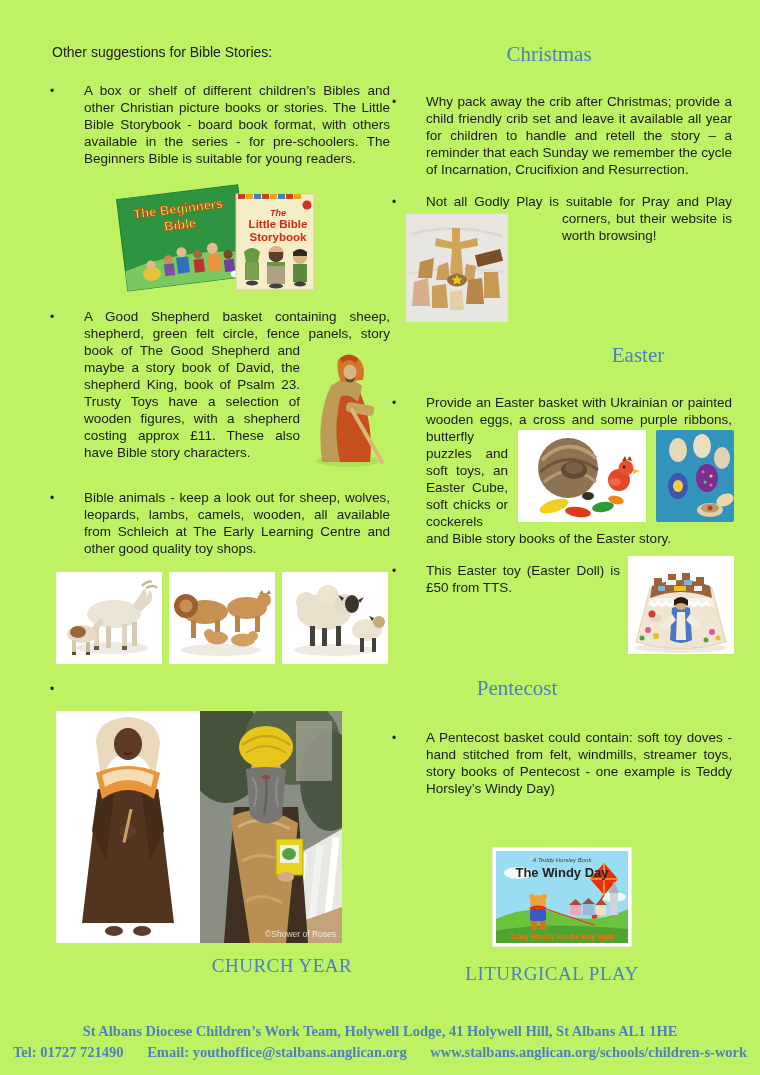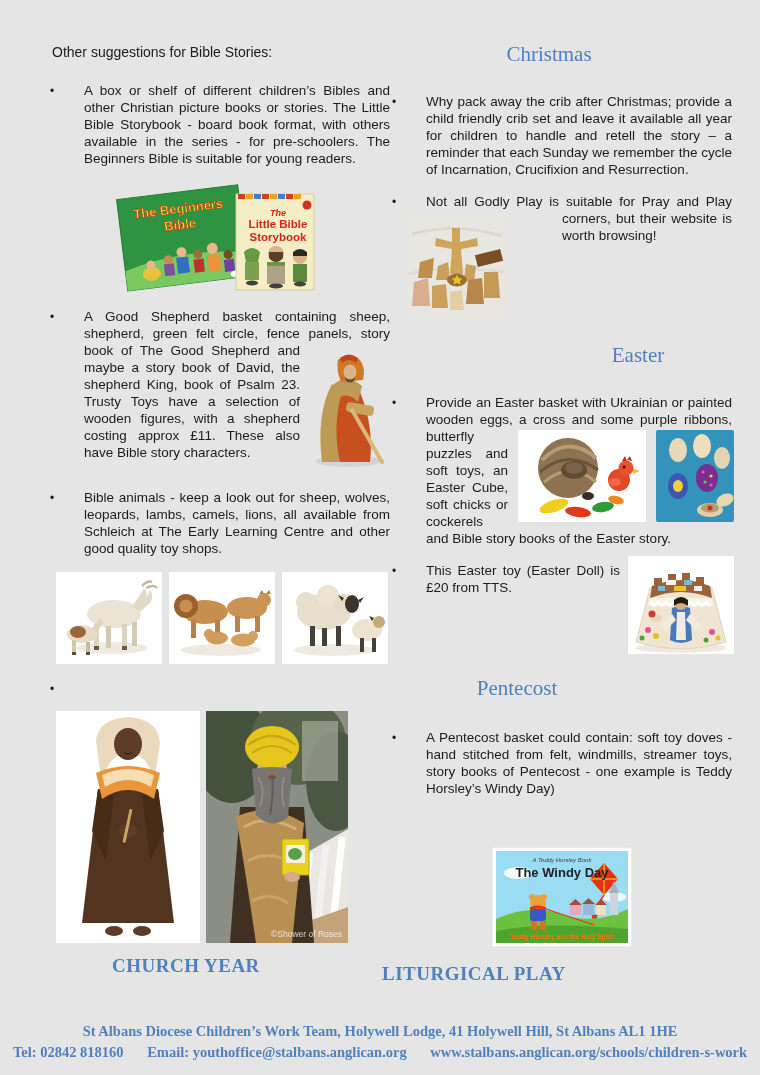--- a/index.html
+++ b/index.html
@@ -1,40 +1,40 @@
 <!DOCTYPE html>
 <html><head>
 <meta charset="utf-8">
 <style>
   html,body { margin:0; padding:0; background:#ffffff; }
-  .page { position:relative; width:760px; height:1075px; background:#e5e5e5; overflow:hidden;
+  .page { position:relative; width:760px; height:1075px; background:#bef264; overflow:hidden;
           font-family:"Liberation Sans", sans-serif; color:#1b1b1b; }
   .cols { display:flex; padding:40px 28px 0 50px; }
   .col { width:340px; }
   .col + .col { margin-left:2px; }
 
   .intro { font-size:14px; margin:4px 0 22px 2px; }
 
   .bullet { display:flex; margin-bottom:15px; }
   .bm { flex:0 0 34px; width:34px; font-size:12px; padding-top:2px; }
   .btxt { flex:1; text-align:justify; font-size:13.5px; line-height:17px; }
 
   .sec-heading { font-family:"Liberation Serif", serif; font-weight:normal; color:#4F81BD;
                  font-size:21px; text-align:center; position:relative; }
   .h-christmas { left:-13px; margin:2px 0 26px 0; }
   .h-easter   { left:76px;  margin:8px 0 26px 0; }
   .h-pentecost{ left:-45px; margin:16px 0 28px 0; }
-  .cap-heading { font-family:"Liberation Serif", serif; font-weight:bold; color:#4F81BD;
-                 font-size:19px; letter-spacing:.5px; position:relative; }
+  .cap-heading { font-family:"Liberation Serif", serif; font-weight:normal; color:#4F81BD;
+                 font-size:19px; letter-spacing:.5px; text-align:center; position:relative; }
   .cap-church { left:62px; margin-top:10px; }
   .cap-liturgical { left:-10px; }
 
   .books-row { position:relative; height:110px; margin:2px 0 16px 62px; width:210px; }
   .animals-row { display:flex; gap:7px; margin:2px 0 16px 6px; }
-  .children-row { display:flex; gap:6px; margin:10px 0 12px 6px;align-items:center; }
+  .children-row { display:flex; gap:0; margin:10px 0 12px 6px;align-items:center; }
   .windy-wrap { width:140px; margin:50px auto 12px auto; }
   .shep-float { float:right; margin:2px -2px 2px 8px; }
   .nativity-float { float:left; margin:4px 54px 2px -20px; }
   .easterimgs-float { float:right; margin:2px -2px 8px 10px; white-space:nowrap; }
   .easterimgs-float svg { vertical-align:top; }
   .eggs-gap { display:inline-block; width:10px; }
   .doll-float { float:right; margin:-6px -2px 2px 8px; }
 
   .footer { position:absolute; left:0; right:0; bottom:12px; text-align:center;
             font-family:"Liberation Serif", serif; font-weight:bold; color:#4F81BD;
@@ -130,21 +130,21 @@
             <path d="M32,14 Q41,7 50,14 L48,19 Q41,13 34,19 Z" fill="#c04818"></path>
             <ellipse cx="42" cy="28" rx="6.5" ry="7.5" fill="#d8b488"></ellipse>
             <path d="M37,33 Q42,38 47,33 L46,37 Q42,40 38,37 Z" fill="#6a5038"></path>
           </svg></span><span>book of The Good Shepherd and maybe a story book of David, the shepherd King, book of Psalm 23. Trusty Toys have a selection of wooden figures, with a shepherd costing approx £11. These also have Bible story characters.</span>
         </div>
       </div>
 
       <div class="bullet">
         <span class="bm">•</span>
         <div class="btxt">
-          <span>Bible animals - keep a look out for sheep, wolves, leopards, lambs, camels, lions, all available from Schleich at The Early Learning Centre and other good quality toy shops.</span>
+          <span>Bible animals - keep a look out for sheep, wolves, leopards, lambs, camels, wooden, all available from Schleich at The Early Learning Centre and other good quality toy shops.</span>
         </div>
       </div>
 
       <div class="animals-row">
         <svg width="106" height="92" viewBox="0 0 106 92">
           <rect width="106" height="92" fill="#ffffff"></rect>
           <ellipse cx="56" cy="76" rx="36" ry="6" fill="#eeeae2"></ellipse>
           <ellipse cx="58" cy="42" rx="27" ry="14" fill="#eae4d4"></ellipse>
           <path d="M76,34 Q84,24 88,16 Q92,20 90,26 L94,18 Q98,22 95,30 L84,40 Z" fill="#e2dac6"></path>
           <path d="M86,14 Q92,8 96,10" stroke="#c8b89a" stroke-width="2.5" fill="none"></path>
@@ -367,21 +367,21 @@
             <circle cx="53" cy="48" r="6" fill="#d8ac80"></circle>
             <path d="M46,44 Q53,38 60,44 L60,50 Q53,44 46,50 Z" fill="#241c14"></path>
             <circle cx="20" cy="74" r="3" fill="#e05898"></circle>
                 <circle cx="28" cy="80" r="3" fill="#e8c020"></circle>
             <circle cx="14" cy="82" r="2.5" fill="#50a040"></circle>
                 <circle cx="84" cy="76" r="3" fill="#e05898"></circle>
             <circle cx="90" cy="82" r="2.5" fill="#e8c020"></circle>
                 <circle cx="78" cy="84" r="2.5" fill="#50a040"></circle>
             <ellipse cx="28" cy="62" rx="6" ry="4" fill="#e4d8c0"></ellipse>
             <circle cx="24" cy="58" r="3.5" fill="#c84030"></circle>
-          </svg></span><span>This Easter toy (Easter Doll) is £20 from TTS.</span>
+          </svg></span><span>This Easter toy (Easter Doll) is £50 from TTS.</span>
         </div>
       </div>
 
       <div class="sec-heading h-pentecost">Pentecost</div>
 
       <div class="bullet">
         <span class="bm">•</span>
         <div class="btxt">
           <span>A Pentecost basket could contain: soft toy doves - hand stitched from felt, windmills, streamer toys, story books of Pentecost - one example is Teddy Horsley’s Windy Day)</span>
         </div>
@@ -423,18 +423,18 @@
         </svg>
       </div>
 
       <div class="cap-heading cap-liturgical">LITURGICAL PLAY</div>
     </div>
   </div>
 
   <div class="footer">
     <div>St Albans Diocese Children’s Work Team, Holywell Lodge, 41 Holywell Hill, St Albans AL1 1HE</div>
     <div>
-      <span class="seg">Tel: 02842 818160</span>
+      <span class="seg">Tel: 01727 721490</span>
       <span class="seg">Email: youthoffice@stalbans.anglican.org</span>
       <span class="seg">www.stalbans.anglican.org/schools/children-s-work</span>
     </div>
   </div>
 </div>
 
 </body></html>

